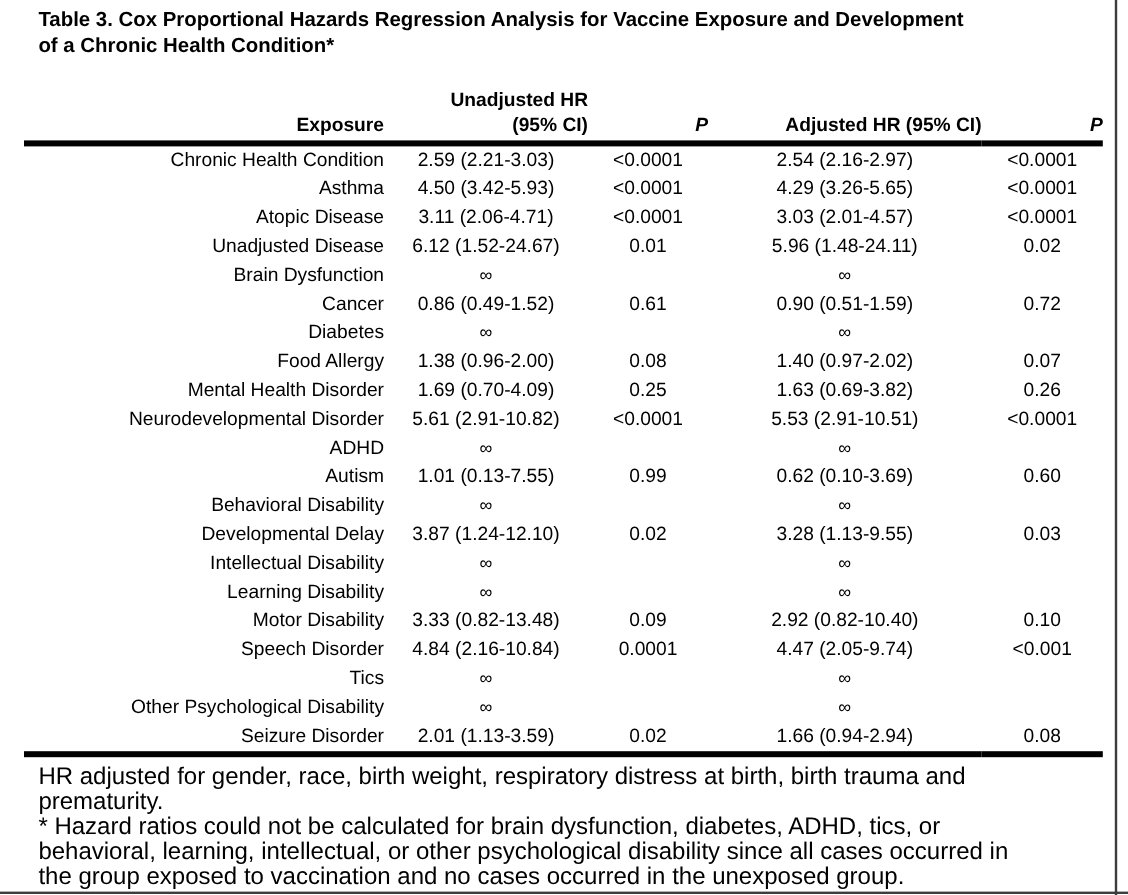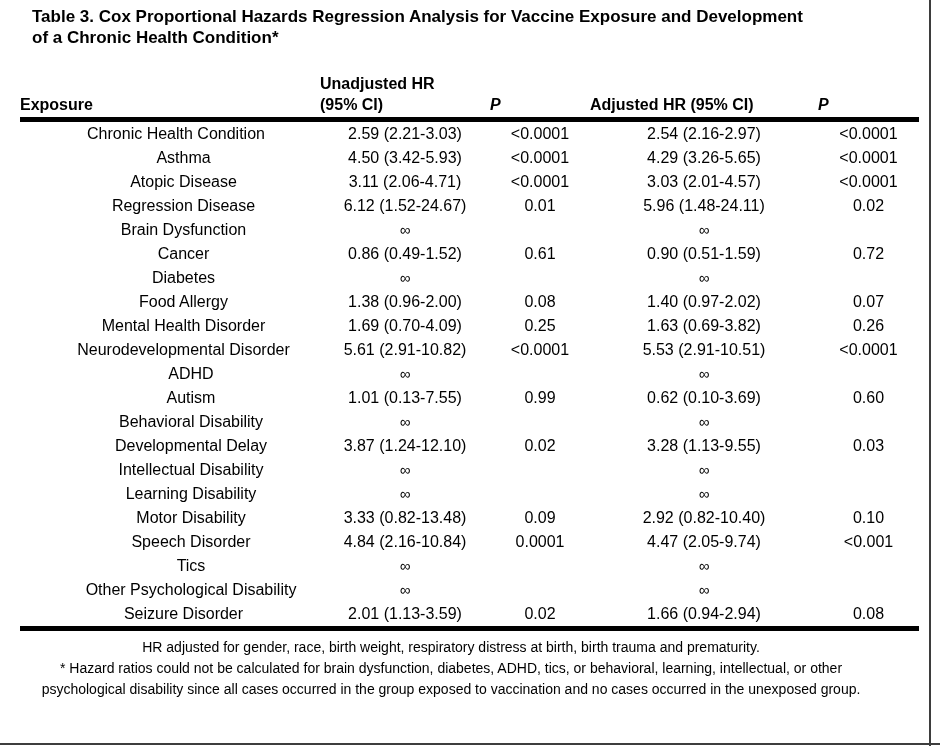--- a/index.html
+++ b/index.html
@@ -53,46 +53,45 @@
   }
   col.c-outcome { width: 300px; }
   col.c-uhr     { width: 170px; }
   col.c-p1      { width: 100px; }
   col.c-ahr     { width: 228px; }
   col.c-p2      { width: 101px; }
   thead th {
     font-size: 16px;
     font-weight: bold;
     line-height: 21px;
-    text-align: left;
+    text-align: right;
     vertical-align: bottom;
     padding: 0 0 2px 0;
     border-bottom: 5px solid #000000;
   }
   thead th.p-h { font-style: italic; }
   tbody td {
     font-size: 16px;
     line-height: 24px;
     height: 24px;
     padding: 0;
     text-align: center;
     white-space: nowrap;
     overflow: hidden;
   }
-  tbody td.outcome { text-align: center; }
+  tbody td.outcome { text-align: right; }
   tbody td.ind0 { padding-left: 12px; }
   tbody td.ind1 { padding-left: 27px; }
   tbody td.ind2 { padding-left: 42px; }
   tbody td.inf  { font-size: 15px; }
   .footnotes {
     margin: 6px 0 0 12px;
     width: 838px;
-    font-size: 14px;
+    font-size: 20px;
     line-height: 21px;
-    text-align: center;
   }
   .footnotes p { margin: 0; }
 </style>
 </head>
 <body>
 
 <div class="content">
 
   <div class="title">
     <div>Table 3. Cox Proportional Hazards Regression Analysis for Vaccine Exposure and Development</div>
@@ -135,21 +134,21 @@
           <td class="num">&lt;0.0001</td>
         </tr>
         <tr>
           <td class="outcome ind1">Atopic Disease</td>
           <td class="num">3.11 (2.06-4.71)</td>
           <td class="num">&lt;0.0001</td>
           <td class="num">3.03 (2.01-4.57)</td>
           <td class="num">&lt;0.0001</td>
         </tr>
         <tr>
-          <td class="outcome ind1">Regression Disease</td>
+          <td class="outcome ind1">Unadjusted Disease</td>
           <td class="num">6.12 (1.52-24.67)</td>
           <td class="num">0.01</td>
           <td class="num">5.96 (1.48-24.11)</td>
           <td class="num">0.02</td>
         </tr>
         <tr>
           <td class="outcome ind1">Brain Dysfunction</td>
           <td class="num inf">∞</td>
           <td class="num"></td>
           <td class="num inf">∞</td>

